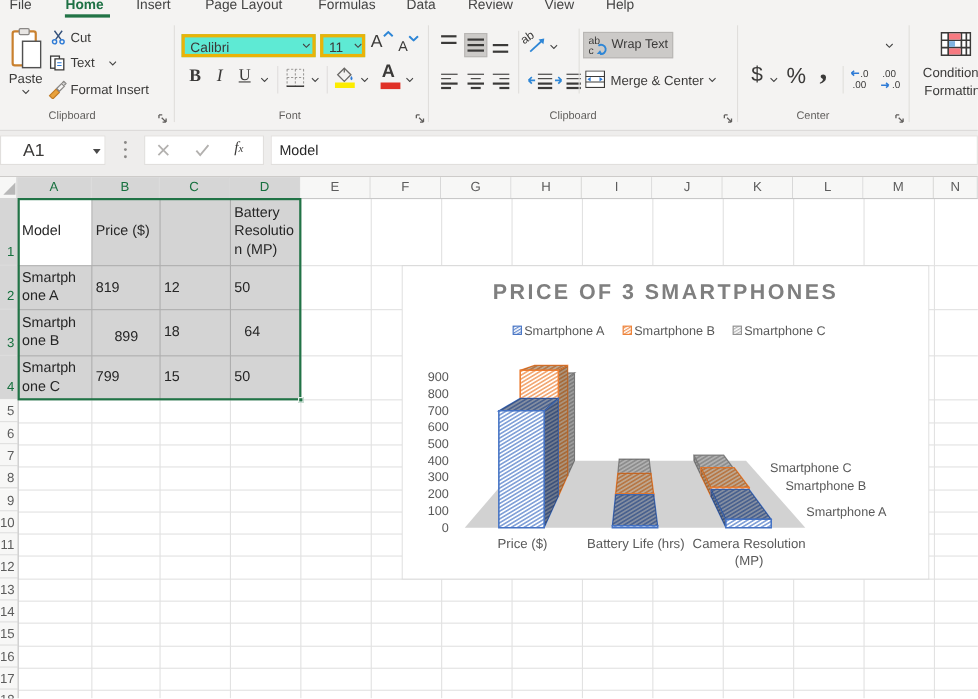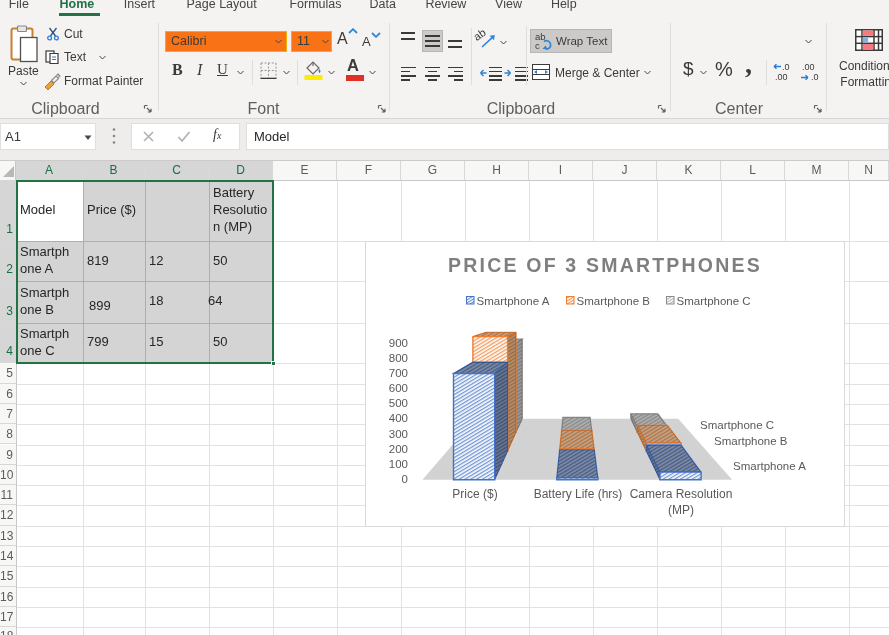--- a/index.html
+++ b/index.html
@@ -1,22 +1,22 @@
 <!DOCTYPE html>
 <html><head><meta charset="utf-8"><title>x</title><style>
 *{margin:0;padding:0;box-sizing:border-box}
 body{font-family:"Liberation Sans",sans-serif}
 #app{position:relative;width:889px;height:635px;background:#fff;overflow:hidden;font-family:"Liberation Sans",sans-serif}
 .abs{position:absolute}
 .tab{position:absolute;top:0;font-size:12.5px;color:#444;white-space:nowrap}
 .vsep{position:absolute;width:1px;background:#e0dedc}
-.glabel{position:absolute;font-size:16px;color:#605e5c;white-space:nowrap}
+.glabel{position:absolute;font-size:10px;color:#605e5c;white-space:nowrap}
 .btxt{position:absolute;font-size:12px;color:#3b3a39;white-space:nowrap}
 .chev{position:absolute;width:7px;height:5px}
-.combo{position:absolute;background:#f97316;border:1px solid #eab308;font-size:12.5px;color:#3b3a39}
+.combo{position:absolute;background:#5eead4;border:3px solid #eab308;font-size:12.5px;color:#3b3a39}
 .hdr{position:absolute;background:#f7f7f6;border-right:1px solid #d8d8d8;color:#5c5c5c;font-size:12px;text-align:center;line-height:19px;top:161px;height:19px}
 .hdrsel{background:#d6d6d6 !important;color:#16703e !important}
 .rhdr{position:absolute;background:#f7f7f6;border-bottom:1px solid #d8d8d8;color:#5c5c5c;font-size:12px;text-align:right;left:0;width:16px;padding-right:3px}
 .gvl{position:absolute;width:1px;background:#e2e2e2}
 .ghl{position:absolute;height:1px;background:#e2e2e2}
 .cell{position:absolute;font-size:13px;color:#262626;display:flex;flex-direction:column;justify-content:center;line-height:16.8px;padding-left:4px;white-space:pre}
 </style></head><body>
 <div id="app">
 <div class="abs" style="left:0;top:0;width:889px;height:118px;background:#f4f3f2"></div>
 <div class="tab" style="left:8.7px;top:-3px;color:#444">File</div>
@@ -76,21 +76,21 @@
       </svg></div>
 <div class="btxt" style="left:64px;top:50px">Text</div>
 <svg class="chev" style="left:99px;top:55px" viewBox="0 0 7 5">
       <path d="M0.5 1 L3.5 4 L6.5 1" stroke="#444" fill="none"></path>
     </svg>
 <div class="abs" style="left:43px;top:73px"><svg width="18" height="17" viewBox="0 0 18 17">
 <path d="M2 14 L8 8 L11 11 L5 17 Z" fill="#e9a13b" stroke="#c07b28" stroke-width="1"></path>
 <path d="M8.5 7.5 L13 3 L15.5 5.5 L11 10 Z" fill="#f3f2f1" stroke="#8a8886" stroke-width="1.1"></path>
 <path d="M13.5 2.5 L15 1 L17 3 L15.5 4.5" fill="#d0d0d0" stroke="#8a8886" stroke-width="1.1"></path>
       </svg></div>
-<div class="btxt" style="left:64px;top:74px">Format Painter</div>
+<div class="btxt" style="left:64px;top:74px">Format Insert</div>
 <div class="combo" style="left:165px;top:31px;width:122px;height:21px;line-height:19px;padding-left:5px">Calibri</div>
 <svg class="chev" style="left:275px;top:39px" viewBox="0 0 7 5">
       <path d="M0.5 1 L3.5 4 L6.5 1" stroke="#444" fill="none"></path>
     </svg>
 <div class="combo" style="left:291px;top:31px;width:41px;height:21px;line-height:19px;padding-left:5px">11</div>
 <svg class="chev" style="left:322px;top:39px" viewBox="0 0 7 5">
       <path d="M0.5 1 L3.5 4 L6.5 1" stroke="#444" fill="none"></path>
     </svg>
 <div class="abs" style="left:337px;top:30px;font-size:16px;color:#3b3a39">A</div>
 <svg class="abs" style="left:348px;top:28px" width="10" height="6" viewBox="0 0 10 6">
@@ -219,21 +219,21 @@
 <line x1="1" y1="7.6" x2="27" y2="7.6" stroke="#3b3a39" stroke-width="1.5"></line>
 <line x1="1" y1="14.3" x2="27" y2="14.3" stroke="#3b3a39" stroke-width="1.5"></line>
 <rect x="7.7" y="1.5" width="10.5" height="5.4" fill="#f77a81"></rect>
 <rect x="7.7" y="8.4" width="5.5" height="5.2" fill="#7fb3e0"></rect>
 <rect x="7.7" y="15" width="10.5" height="5.4" fill="#f77a81"></rect>
       </svg></div>
 <div class="btxt" style="left:869px;top:59px;transform:translateX(-50%)">Conditional</div>
 <div class="btxt" style="left:869px;top:75px;transform:translateX(-50%)">Formatting</div>
 <div class="abs" style="left:0;top:119px;width:889px;height:41px;background:#eeedec"></div>
 <div class="abs" style="left:0;top:123px;width:96px;height:27px;background:#fff;border:1px solid #e1dfdd"></div>
-<div class="abs" style="left:5px;top:129px;font-size:13px;color:#3b3a39">A1</div>
+<div class="abs" style="left:21px;top:129px;font-size:16px;color:#3b3a39">A1</div>
 <svg class="abs" style="left:84px;top:134.5px" width="8" height="5.5" viewBox="0 0 8 5.5">
       <path d="M0.5 0.5 L7.5 0.5 L4 5 Z" fill="#4a4a4a"></path>
     </svg>
 <svg class="abs" style="left:112px;top:127px" width="4" height="18" viewBox="0 0 4 18">
       <circle cx="2" cy="2.5" r="1.3" fill="#8a8886"></circle>
       <circle cx="2" cy="9" r="1.3" fill="#8a8886"></circle>
       <circle cx="2" cy="15.5" r="1.3" fill="#8a8886"></circle>
     </svg>
 <div class="abs" style="left:131px;top:123px;width:109px;height:27px;background:#fff;border:1px solid #e1dfdd"></div>
 <svg class="abs" style="left:142px;top:130px" width="13" height="13" viewBox="0 0 13 13">
@@ -292,23 +292,23 @@
 <div class="cell" style="left:209px;top:180px;width:64px;height:61px">Battery
 Resolutio
 n (MP)</div>
 <div class="cell" style="left:16px;top:241px;width:67px;height:40px">Smartph
 one A</div>
 <div class="cell" style="left:83px;top:241px;width:62px;height:40px">819</div>
 <div class="cell" style="left:145px;top:241px;width:64px;height:40px">12</div>
 <div class="cell" style="left:209px;top:241px;width:64px;height:40px">50</div>
 <div class="cell" style="left:16px;top:281px;width:67px;height:41.5px">Smartph
 one B</div>
-<div class="cell" style="left:85px;top:281px;width:62px;height:50px">899</div>
+<div class="cell" style="left:100px;top:281px;width:62px;height:50px">899</div>
 <div class="cell" style="left:145px;top:281px;width:64px;height:41.5px">18</div>
-<div class="cell" style="left:204px;top:281px;width:64px;height:40px">64</div>
+<div class="cell" style="left:218px;top:281px;width:64px;height:40px">64</div>
 <div class="cell" style="left:16px;top:322.5px;width:67px;height:40.5px">Smartph
 one C</div>
 <div class="cell" style="left:83px;top:322.5px;width:62px;height:40.5px">799</div>
 <div class="cell" style="left:145px;top:322.5px;width:64px;height:40.5px">15</div>
 <div class="cell" style="left:209px;top:322.5px;width:64px;height:40.5px">50</div>
 <div class="hdr hdrsel" style="left:16px;width:67px">A</div>
 <div class="hdr hdrsel" style="left:83px;width:62px">B</div>
 <div class="hdr hdrsel" style="left:145px;width:64px">C</div>
 <div class="hdr hdrsel" style="left:209px;width:64px">D</div>
 <div class="hdr" style="left:273px;width:64px">E</div>

